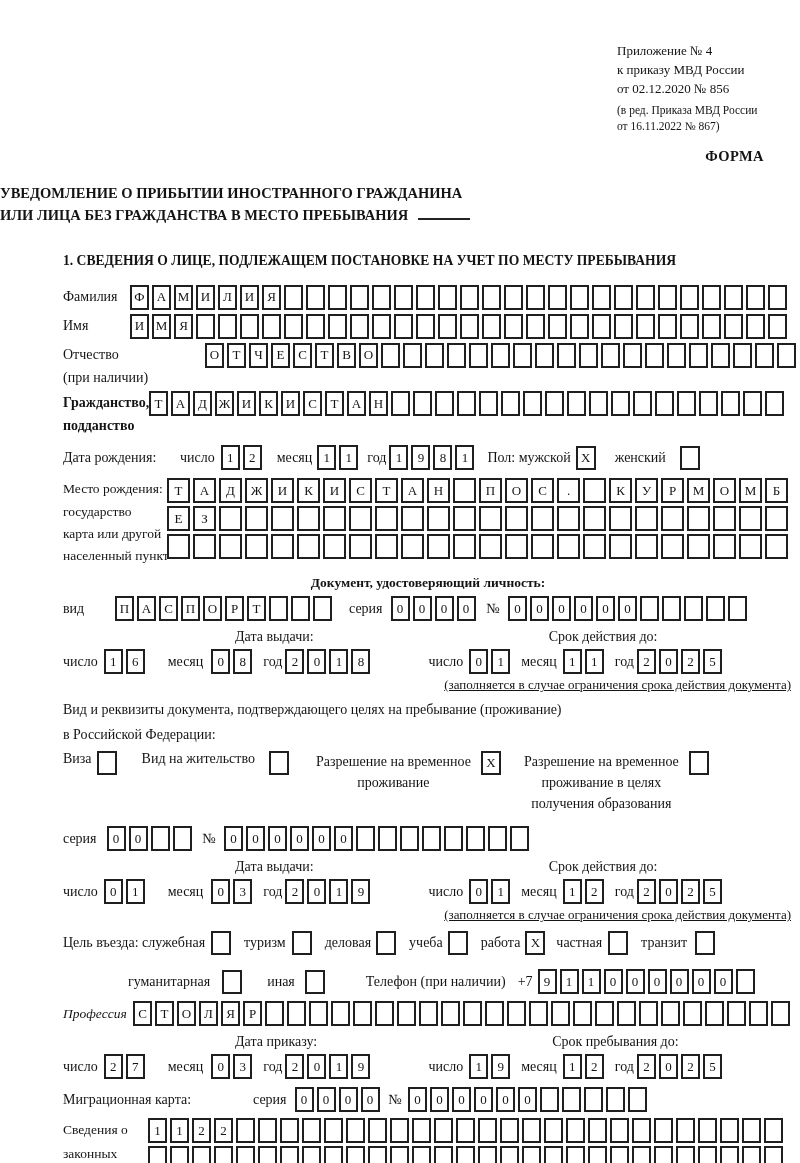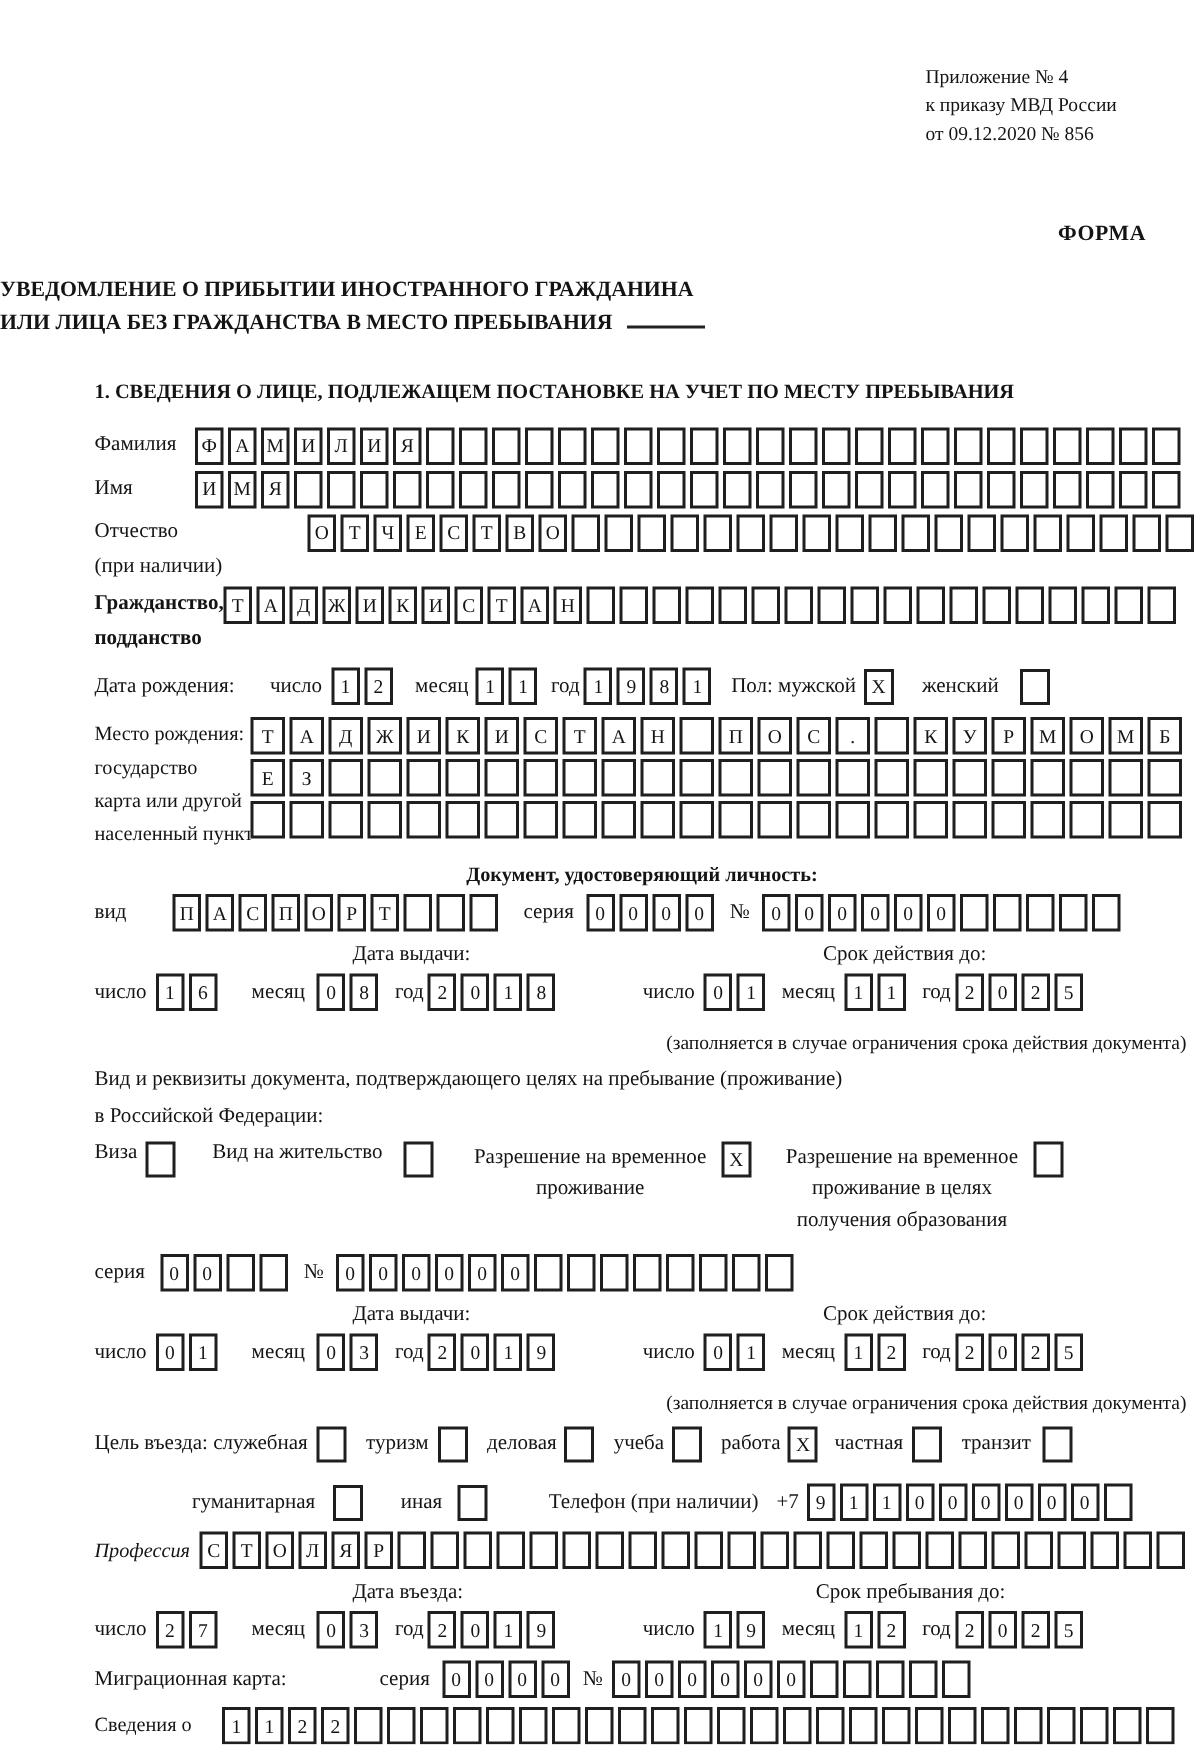--- a/index.html
+++ b/index.html
@@ -27,32 +27,36 @@
   .colcells .cells { margin-bottom:3px; }
   .w67{width:67px;} .w70{width:70px;font-style:italic;} .w86{width:86px;font-weight:bold;} .w104{width:104px;} .w107{width:107px;}
   .w142{width:142px;} .w145{width:145px;} .w52{width:52px;} .w85{width:85px;}
   .m3{margin-left:3px;} .m5{margin-left:5px;} .m6{margin-left:6px;} .m8{margin-left:8px;}
   .m10{margin-left:10px;} .m12{margin-left:12px;} .m14{margin-left:14px;} .m16{margin-left:16px;}
   .m20{margin-left:20px;} .m22{margin-left:22px;} .m24{margin-left:24px;} .m38{margin-left:38px;}
   .m45{margin-left:45px;} .m55{margin-left:55px;} .m65{margin-left:65px;}
   .doc-heading { text-align:center; font-weight:bold; font-size:13.5px; margin-top:8px; }
   .dhead { display:flex; font-size:14px; margin-top:8px; }
   .dhead .h1 { margin-left:172px; } .dhead .h2 { margin-left:235px; }
-  .note { text-align:right; padding-right:2px; font-size:13px; margin-top:13px; }
+  .note { text-align:right; padding-right:2px; font-size:13px; margin-top:3px;text-decoration:underline; }
   .plain { margin-top:9px; font-size:14px; }
 </style>
 </head>
 <body>
 
 <div class="page">
 
   <div class="annex">
     <div>Приложение № 4</div>
     <div>к приказу МВД России</div>
-    <div>от 09.12.2020 № 856</div>
+    <div>от 02.12.2020 № 856</div>
+    <div class="annex-note">
+      <div>(в ред. Приказа МВД России</div>
+      <div>от 16.11.2022 № 867)</div>
+    </div>
   </div>
   <div class="forma">ФОРМА</div>
 
   <div class="title">
     <span>УВЕДОМЛЕНИЕ О ПРИБЫТИИ ИНОСТРАННОГО ГРАЖДАНИНА</span><br>
     <span>ИЛИ ЛИЦА БЕЗ ГРАЖДАНСТВА В МЕСТО ПРЕБЫВАНИЯ</span><span class="blank-line"></span>
   </div>
 
   <div class="section-heading">1. СВЕДЕНИЯ О ЛИЦЕ, ПОДЛЕЖАЩЕМ ПОСТАНОВКЕ НА УЧЕТ ПО МЕСТУ ПРЕБЫВАНИЯ</div>
 
@@ -591,21 +595,21 @@
           <span class="cell"></span>
           <span class="cell"></span>
           <span class="cell"></span>
           <span class="cell"></span>
           <span class="cell"></span>
           <span class="cell"></span>
         </span>
     </div>
 
     <div class="dhead">
-      <span class="h1">Дата въезда:</span>
+      <span class="h1">Дата приказу:</span>
       <span class="h2">Срок пребывания до:</span>
     </div>
 
     <div class="frow">
       <span class="lab">число</span>
       <span class="cells m6">
           <span class="cell">2</span>
           <span class="cell">7</span>
         </span>
       <span class="lab m20">месяц</span>

